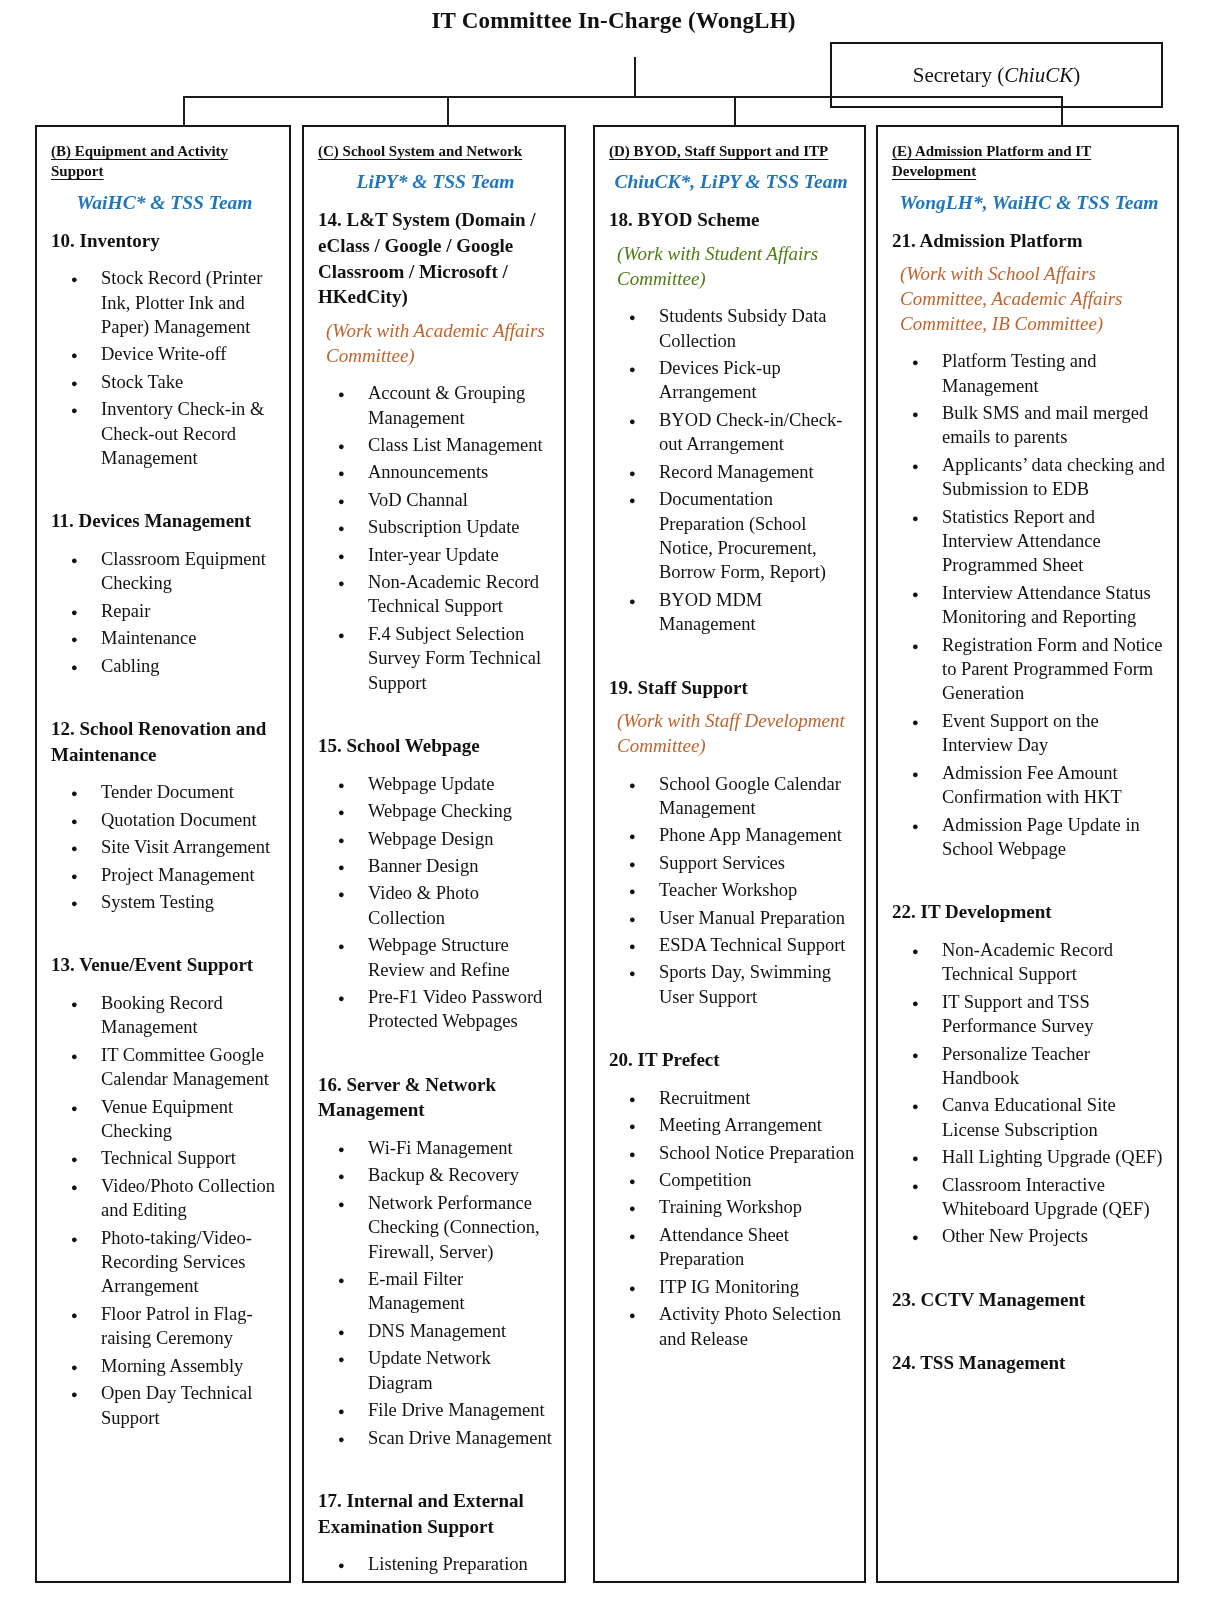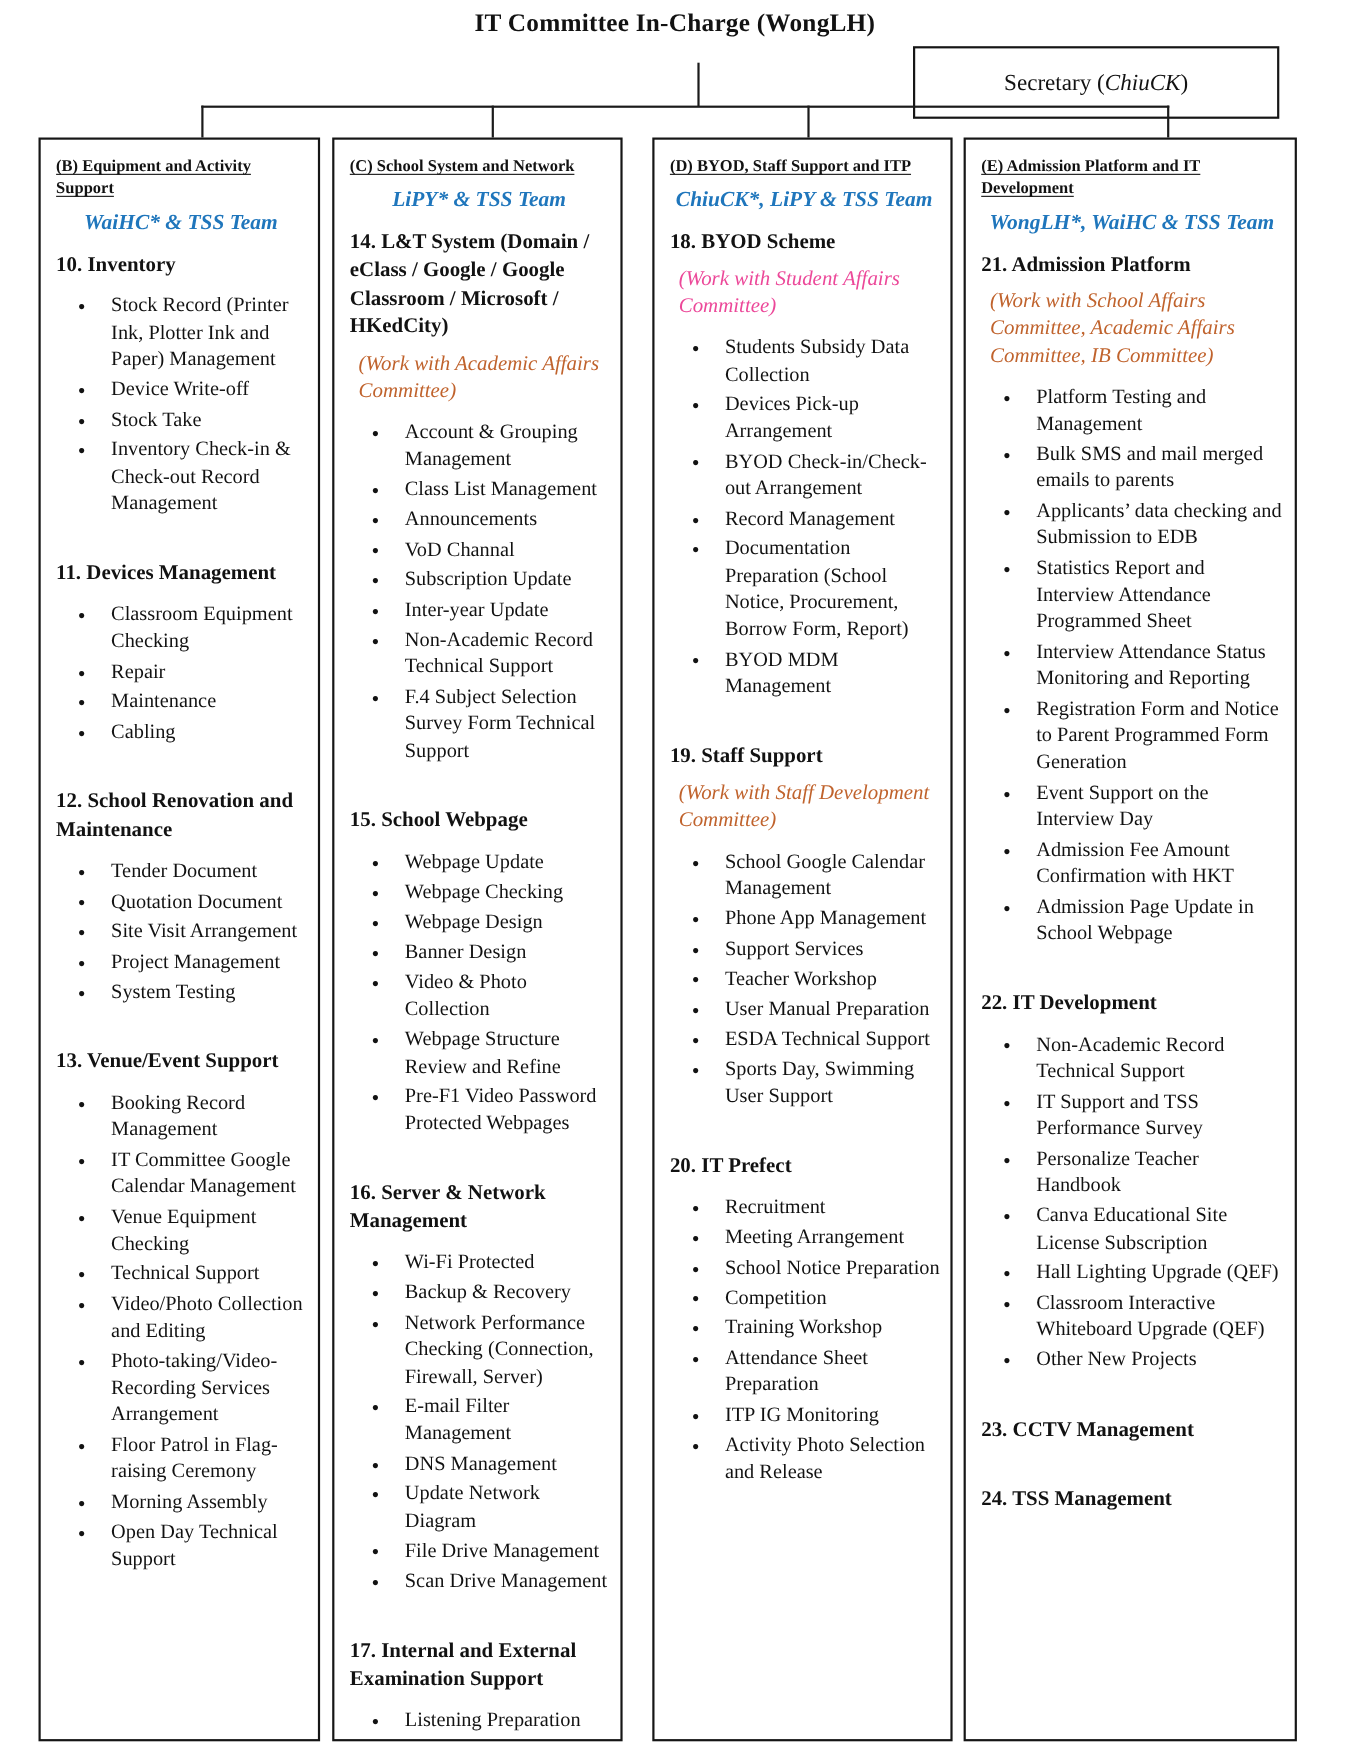--- a/index.html
+++ b/index.html
@@ -167,21 +167,21 @@
   <li class="item">Webpage Structure Review and Refine</li>
 
   <li class="item">Pre-F1 Video Password Protected Webpages</li>
 </ul>
   </div>
 
   <div class="section">
     <div class="sec-title">16. Server &amp; Network Management</div>
 
     <ul class="sec-items">
-  <li class="item">Wi-Fi Protected</li>
+  <li class="item">Wi-Fi Management</li>
 
   <li class="item">Backup &amp; Recovery</li>
 
   <li class="item">Network Performance Checking (Connection, Firewall, Server)</li>
 
   <li class="item">E-mail Filter Management</li>
 
   <li class="item">DNS Management</li>
 
   <li class="item">Update Network Diagram</li>
@@ -203,21 +203,21 @@
   </div>
 </div>
   </div>
 
   <div class="col" style="left: 593px; width: 273px;">
     <div class="col-heading">(D) BYOD, Staff Support and ITP</div>
     <div class="col-team" style="color: rgb(31, 118, 188);">ChiuCK*, LiPY &amp; TSS Team</div>
     <div class="sections">
   <div class="section">
     <div class="sec-title">18. BYOD Scheme</div>
-    <div class="sec-note" style="color: #ec4899;">(Work with Student Affairs Committee)</div>
+    <div class="sec-note" style="color: #4d7c0f;">(Work with Student Affairs Committee)</div>
     <ul class="sec-items">
   <li class="item">Students Subsidy Data Collection</li>
 
   <li class="item">Devices Pick-up Arrangement</li>
 
   <li class="item">BYOD Check-in/Check-out Arrangement</li>
 
   <li class="item">Record Management</li>
 
   <li class="item">Documentation Preparation (School Notice, Procurement, Borrow Form, Report)</li>

